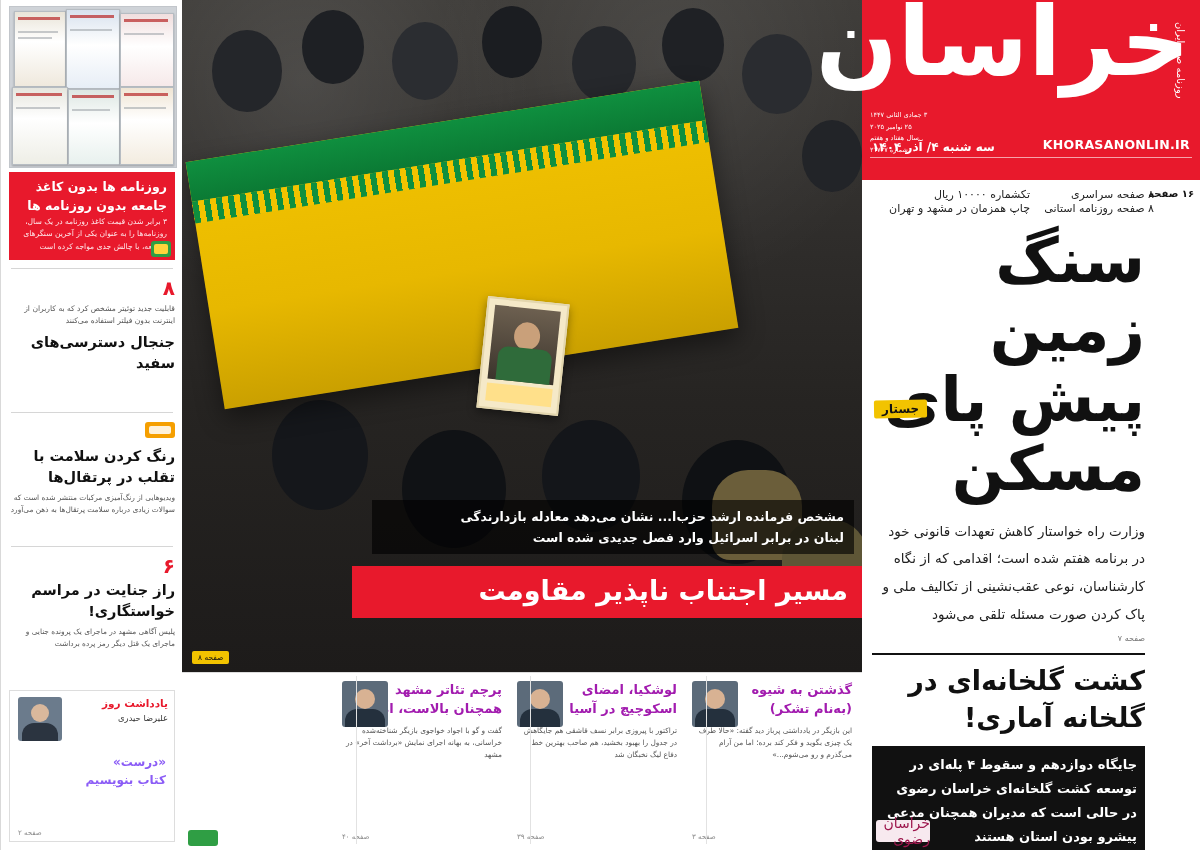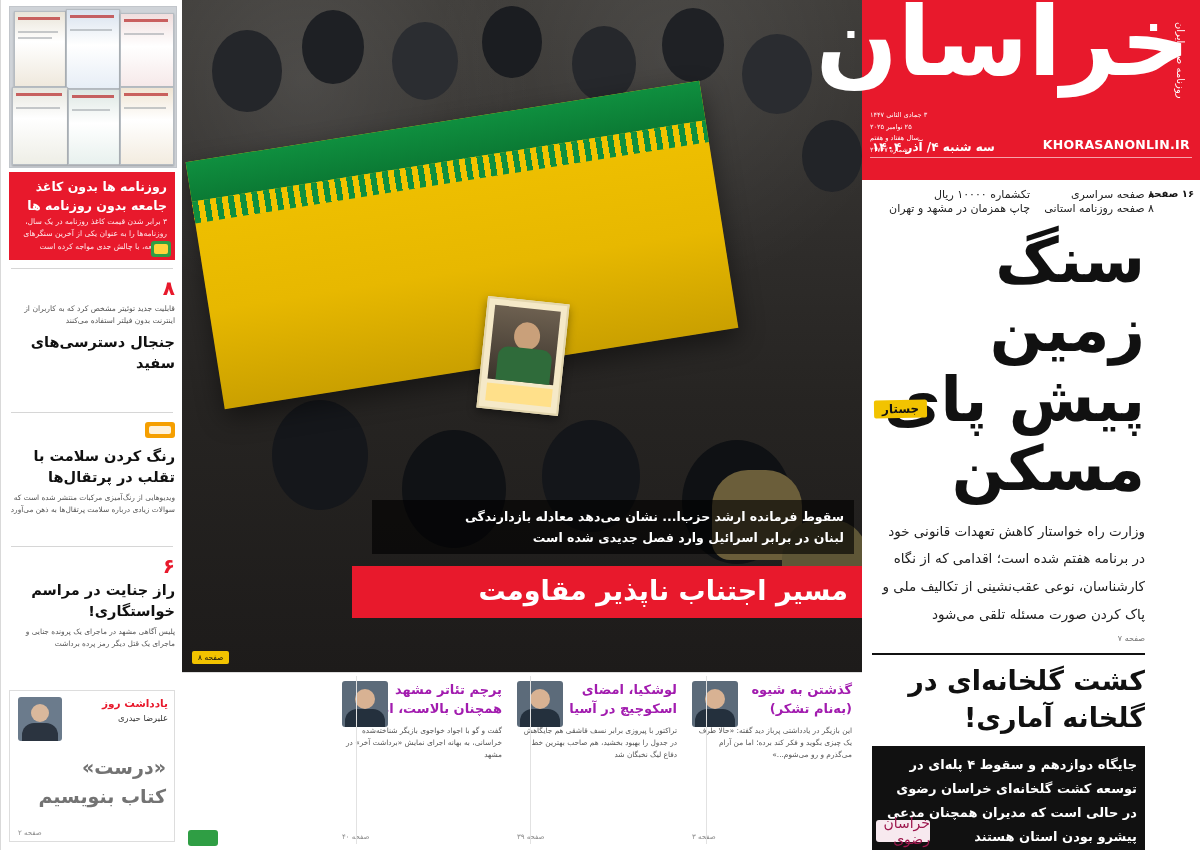--- a/index.html
+++ b/index.html
@@ -35,21 +35,21 @@
   .brief .logo-orange{display:inline-block;width:30px;height:16px;background:#f59f00;border-radius:3px;position:relative;}
   .brief .logo-orange:after{content:"";position:absolute;left:4px;top:4px;width:22px;height:8px;background:#fff;border-radius:2px;opacity:.85;}
 
   .memo{position:absolute;left:8px;top:690px;width:166px;height:152px;border:1px solid #ddd;box-sizing:border-box;}
   .memo .mh{position:absolute;right:6px;top:6px;text-align:right;}
   .memo .mh .t{font-size:10.5px;color:#e8192c;font-weight:bold;}
   .memo .mh .n{font-size:8.4px;color:#333;margin-top:4px;}
   .memo .ava{position:absolute;left:8px;top:6px;width:44px;height:44px;border-radius:3px;background:#6b7b8c;overflow:hidden;}
   .memo .ava:before{content:"";position:absolute;left:13px;top:7px;width:18px;height:18px;border-radius:50%;background:#d9b89c;}
   .memo .ava:after{content:"";position:absolute;left:4px;top:26px;width:36px;height:20px;border-radius:12px 12px 0 0;background:#2b3440;}
-  .memo .big{position:absolute;right:8px;left:8px;top:62px;text-align:right;font-size:19px;font-weight:bold;color:#737373;line-height:1.5;}
+  .memo .big{position:absolute;right:8px;left:8px;top:62px;text-align:right;font-size:12px;font-weight:bold;color:#8b5cf6;line-height:1.5;}
   .memo .pg{position:absolute;left:8px;bottom:4px;font-size:7px;color:#888;}
 
   .center{position:absolute;left:182px;top:0;width:680px;height:672px;overflow:hidden;background:#2a2a2a;}
   .photo{position:absolute;inset:0;}
   .crowd{position:absolute;inset:0;background:
      radial-gradient(circle at 18% 12%, rgba(255,255,255,.10), transparent 28%),
      radial-gradient(circle at 72% 8%, rgba(255,255,255,.08), transparent 30%),
      linear-gradient(180deg,#3d3b38 0%,#2f2d2b 35%,#262422 60%,#1d1b1a 100%);}
   .blob{position:absolute;border-radius:50%;filter:blur(.4px);}
   .casket{position:absolute;left:20px;top:120px;width:520px;height:250px;background:linear-gradient(180deg,#f2c300 0%,#e7b800 60%,#caa000 100%);transform:rotate(-9deg);box-shadow:0 10px 26px rgba(0,0,0,.45);}
@@ -199,21 +199,21 @@
       </div>
       <div class="portrait">
         <div class="ph"></div>
           <div class="cap"></div>
       </div>
       <div class="blob" style="left:530px;top:470px;width:90px;height:90px;background:#6b5e3a;border-radius:40% 40% 20% 20%;"></div>
       <div class="blob" style="left:600px;top:520px;width:86px;height:96px;background:#5e5636;border-radius:40% 40% 18% 18%;"></div>
     </div>
 
     <div class="capt-dark">
-      <div>سقوط فرمانده ارشد حزب‌ا... نشان می‌دهد معادله بازدارندگی</div>
+      <div>مشخص فرمانده ارشد حزب‌ا... نشان می‌دهد معادله بازدارندگی</div>
       <div>لبنان در برابر اسرائیل وارد فصل جدیدی شده است</div>
     </div>
     <div class="banner-red">
       <div class="t">مسیر اجتناب ناپذیر مقاومت</div>
     </div>
     <div class="pagetag">صفحه ۸</div>
   </div>
 
   <div class="masthead">
     <div class="logo">خراسان</div>

